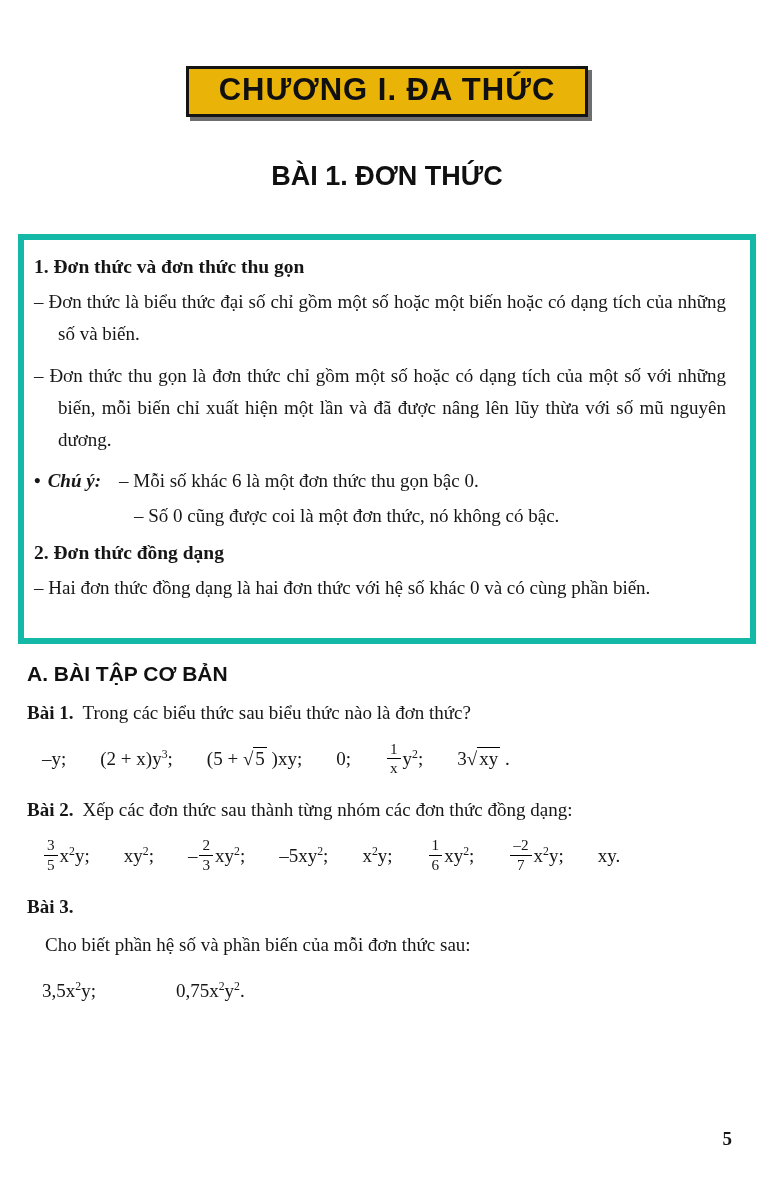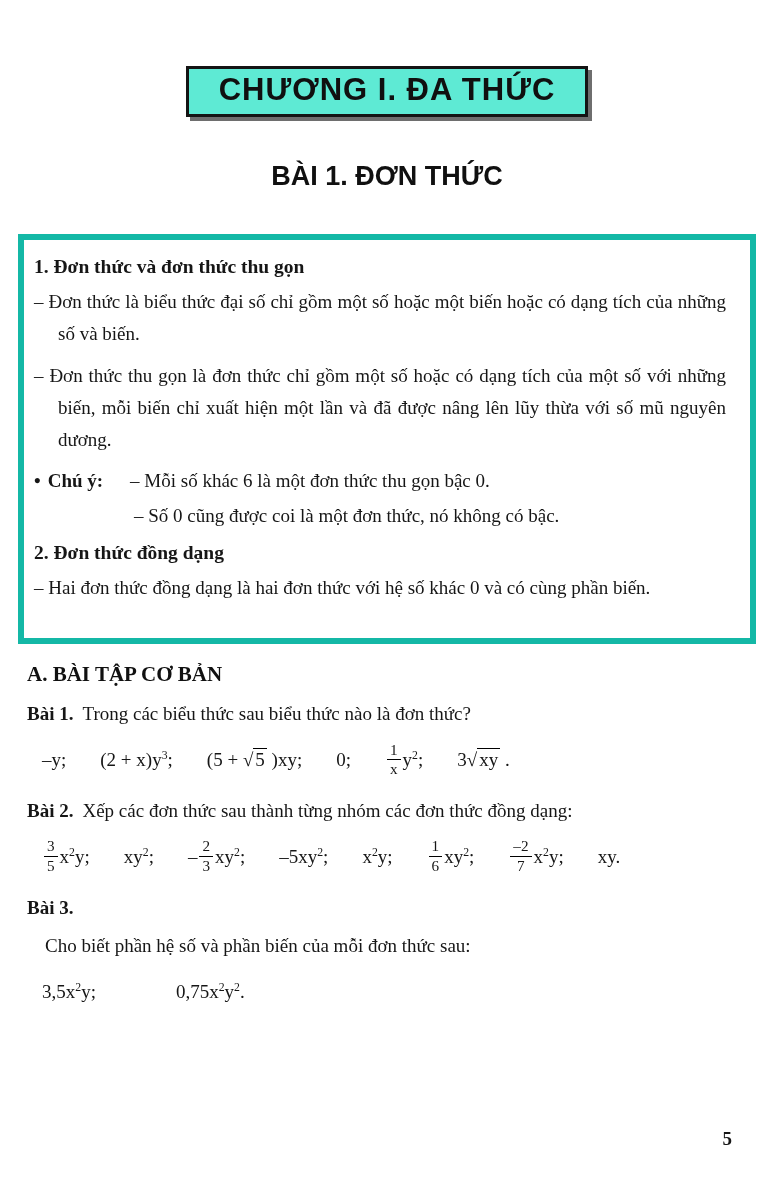--- a/index.html
+++ b/index.html
@@ -19,21 +19,21 @@
     overflow: hidden;
   }
 
   
   .banner-wrap { text-align: center; margin-bottom: 0; }
   .banner {
     display: inline-block;
     border: 3px solid #141414;
     box-shadow: 4px 4px 0 #6e6e6e;
     padding: 3px 30px 6px 30px;
-    background: #5eead4;
+    background: #eab308;
   }
   .banner-text {
     font-family: "Liberation Sans", sans-serif;
     font-weight: bold;
     font-size: 31px;
     letter-spacing: 1px;
     color: #101010;
   }
 
   
@@ -60,26 +60,26 @@
   .hang {
     font-size: 19px;
     line-height: 1.7;
     text-align: justify;
     padding-left: 24px;
     text-indent: -24px;
     margin: 4px 0 9px 0;
   }
   .note { font-size: 19px; line-height: 1.7; margin: 6px 0 2px 0; }
   .bullet { font-weight: bold; margin-right: 7px; }
-  .chuy { font-weight: bold; margin-right: 27px; }
+  .chuy { font-weight: bold; font-style: italic; margin-right: 18px; }
   .note2 { font-size: 19px; line-height: 1.7; padding-left: 100px; margin: 2px 0 10px 0; }
 
   
   .ex-heading {
-    font-family: Liberation Serif, serif;
+    font-family: Liberation Sans, sans-serif;
     font-weight: bold;
     font-size: 21px;
     margin: 18px 0 12px 9px;
     color: #101010;
   }
   .ex-intro { font-size: 19px; line-height: 1.6; margin: 10px 0 6px 9px; }
   .ex-label { font-weight: bold; margin-right: 9px; }
   .ex-sub { font-size: 19px; line-height: 1.6; margin: 8px 0 6px 27px; }
   .math-line { font-size: 19px; margin: 12px 0 16px 24px; line-height: 1.9; }
   .gap { display: inline-block; width: 34px; }

